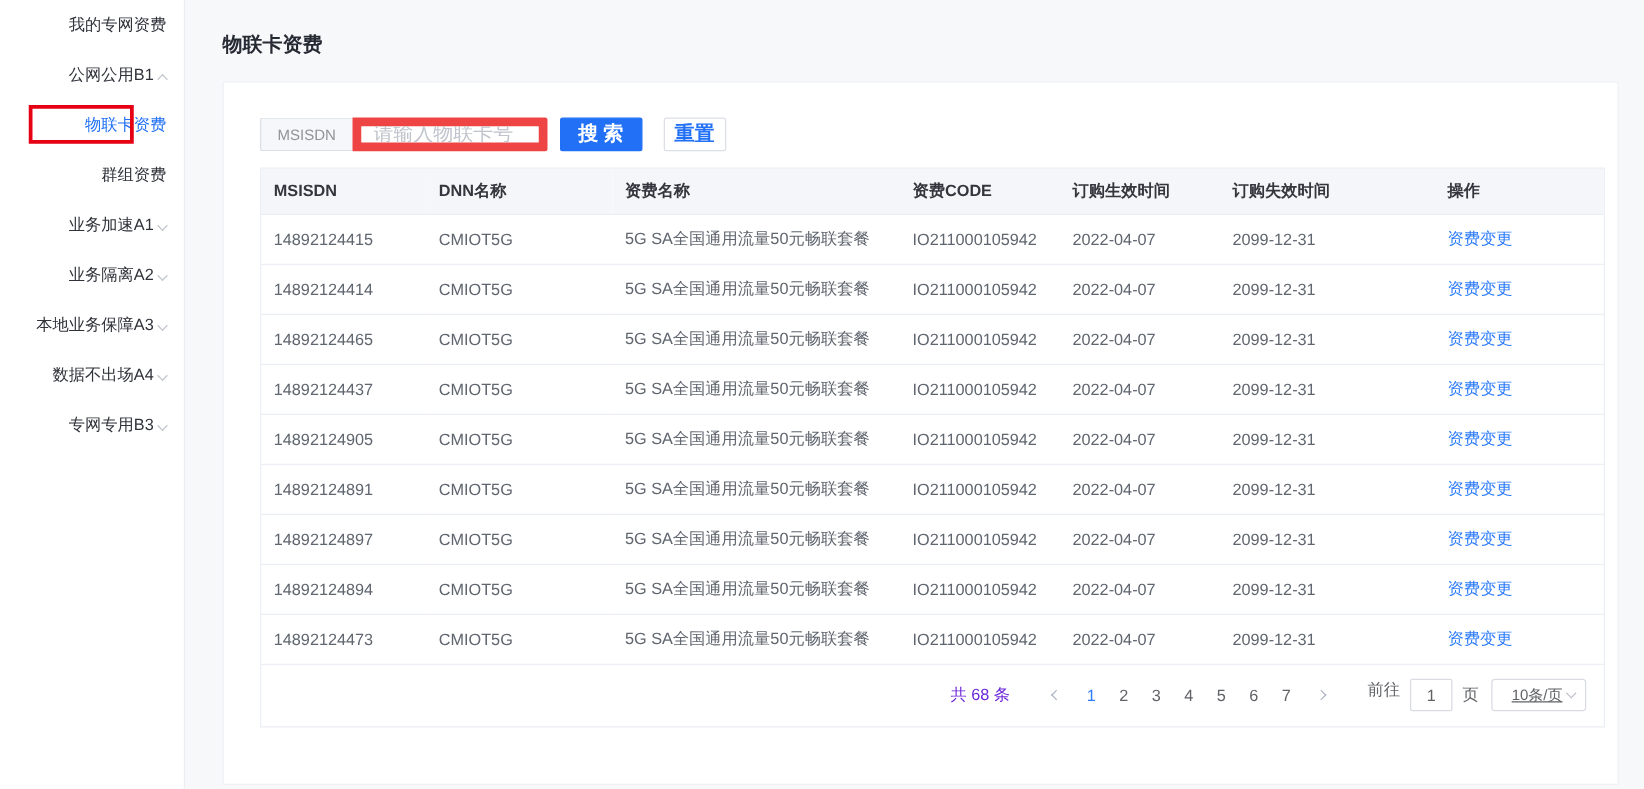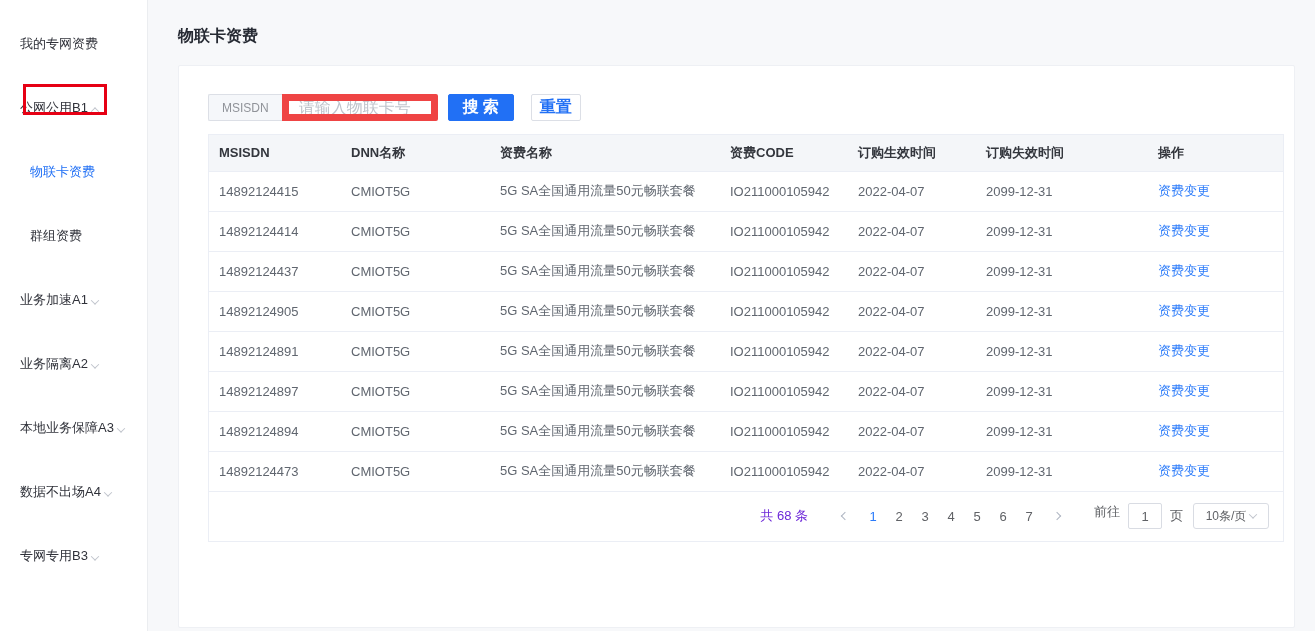--- a/index.html
+++ b/index.html
@@ -9,22 +9,22 @@
     background:#f7f8fa; overflow:hidden; color:#303133;
   }
   .app { display:flex; width:1315px; height:631px; }
 
   
   .sidebar {
     width:148px; height:631px; background:#fff;
     border-right:1px solid #ebedf0; position:relative; flex:none; padding-top:0;
   }
   .side-item {
-    height:40px; display:flex; align-items:center; justify-content:flex-start;
-    padding:0 14px 0 20px; font-size:13px; color:#30323a; cursor:pointer; white-space:nowrap;margin-top:24px;
+    height:40px; display:flex; align-items:center; justify-content:flex-end;
+    padding:0 14px 0 20px; font-size:13px; color:#30323a; cursor:pointer; white-space:nowrap;
   }
   .side-item.sub { padding-left:30px; }
   .side-item.active { color:#2170f5; }
   .side-caret { color:#c0c4cc; margin-left:4px; }
   .chev {
     display:inline-block; width:6px; height:6px;
     border-right:1.4px solid currentColor; border-bottom:1.4px solid currentColor;
   }
   .chev.down  { transform:rotate(45deg) translate(-1px,-1px); }
   .chev.up    { transform:rotate(-135deg) translate(-1px,-1px); }
@@ -98,23 +98,23 @@
   }
   .pg-num.active { color:#2b7bfa; }
   .pg-goto-label { margin:0 8px 8px 22px; }
   .goto-input {
     width:34px; height:26px; border:1px solid #d9dce3; border-radius:2px;
     text-align:center; font-size:13px; color:#606266; outline:none;
     font-family:"Liberation Sans", sans-serif;
   }
   .pg-unit { margin:0 10px 0 8px; }
   .page-size {
-    display:inline-flex; align-items:center; justify-content:center;
+    display:inline-flex; align-items:center; justify-content:flex-end;
     width:76px; height:26px; border:1px solid #d9dce3; border-radius:3px;
-    padding:0 8px; cursor:pointer; color:#606266; font-size:12px;
+    padding:0 8px; cursor:pointer; color:#606266; font-size:12px;text-decoration:underline;
   }
   .page-size .chev { color:#c0c4cc; margin-left:4px; }
 </style>
 </head>
 <body>
 
 <div class="app">
 
   <aside class="sidebar">
     <nav id="sidebar-items">
@@ -204,20 +204,29 @@
               <tr>
                 <td>14892124414</td>
                 <td>CMIOT5G</td>
                 <td>5G SA全国通用流量50元畅联套餐</td>
                 <td>IO211000105942</td>
                 <td>2022-04-07</td>
                 <td>2099-12-31</td>
                 <td><a class="action-link">资费变更</a></td>
               </tr>
               <tr>
+                <td>14892124465</td>
+                <td>CMIOT5G</td>
+                <td>5G SA全国通用流量50元畅联套餐</td>
+                <td>IO211000105942</td>
+                <td>2022-04-07</td>
+                <td>2099-12-31</td>
+                <td><a class="action-link">资费变更</a></td>
+              </tr>
+              <tr>
                 <td>14892124437</td>
                 <td>CMIOT5G</td>
                 <td>5G SA全国通用流量50元畅联套餐</td>
                 <td>IO211000105942</td>
                 <td>2022-04-07</td>
                 <td>2099-12-31</td>
                 <td><a class="action-link">资费变更</a></td>
               </tr>
               <tr>
                 <td>14892124905</td>

